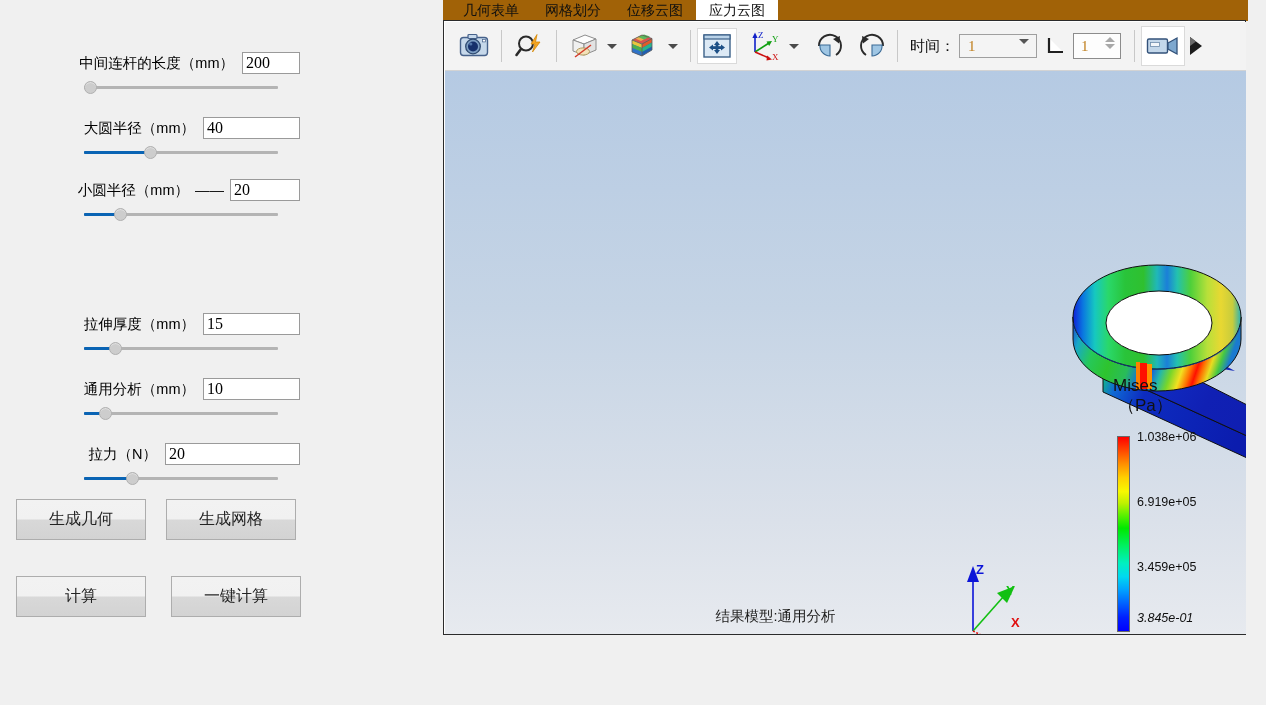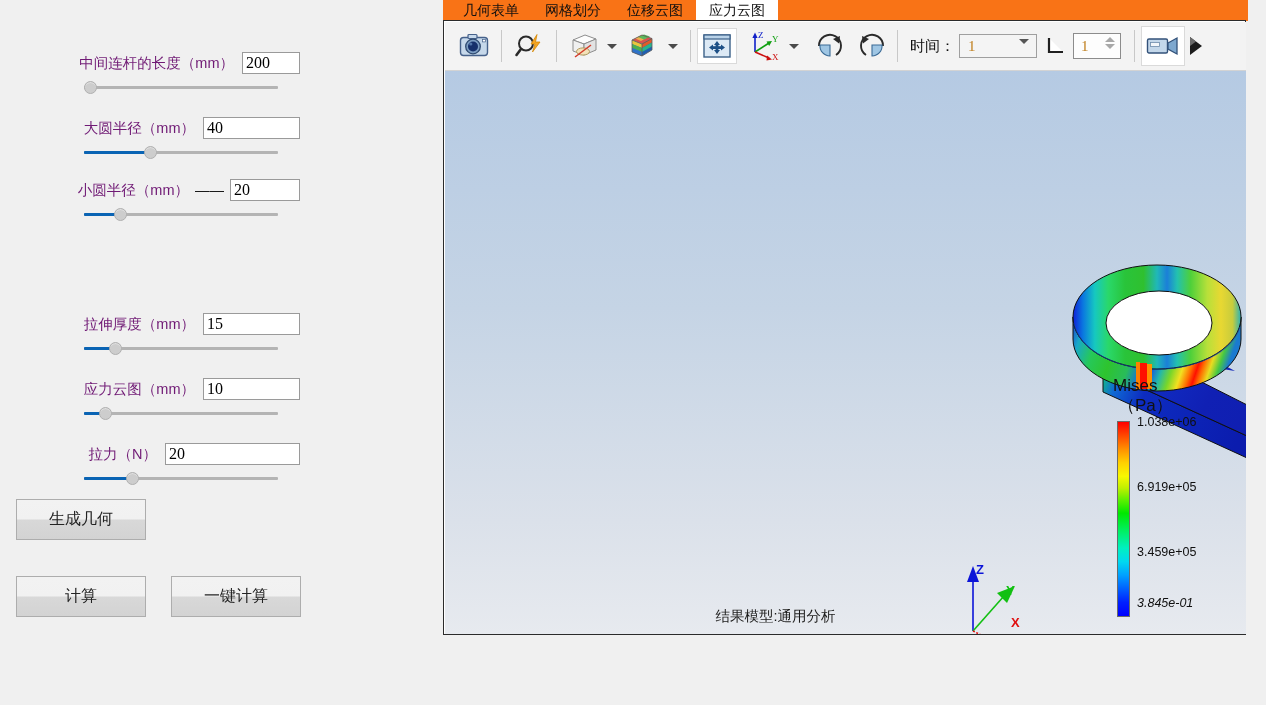--- a/index.html
+++ b/index.html
@@ -10,21 +10,21 @@
     overflow: hidden;
   }
   #root { position: relative; width: 1266px; height: 705px; background: #f0f0f0; }
 
   
   #left-panel { position: absolute; left: 0; top: 0; width: 440px; height: 705px; background: #f0f0f0; }
 
   .param-group { position: absolute; left: 0; width: 300px; }
   .param-row { display: flex; align-items: center; justify-content: flex-end; height: 22px; }
   .param-label {
-    font-size: 14.5px; color: #701a75; white-space: nowrap;
+    font-size: 14.5px; color: #000000; white-space: nowrap;
     font-family: "Liberation Sans", sans-serif; letter-spacing: 0px;
   }
   .param-dash { display: inline-block; margin: 0 6px; color: #1a1a1a; font-size: 14.5px; }
   .param-input {
     box-sizing: border-box; height: 22px; margin-left: 8px;
     background: #ffffff; border: 1px solid #9a9a9a;
     font-size: 16px; font-family: "Liberation Serif", serif; color: #000;
     padding: 0 3px; line-height: 20px; outline: none;
   }
 
@@ -49,21 +49,21 @@
     font-family: "Liberation Serif", serif;
     display: flex; align-items: center; justify-content: center;
     cursor: pointer;
   }
 
   
   #right-panel { position: absolute; left: 443px; top: 0; width: 805px; height: 640px; }
 
   #tabstrip {
     position: absolute; left: 0; top: 0; width: 805px; height: 21px;
-    background: #f97316; display: flex; align-items: flex-end;
+    background: #a16207; display: flex; align-items: flex-end;
   }
   .tab {
     height: 21px; line-height: 21px; padding: 0 13px;
     font-size: 14px; color: #101010; font-family: "Liberation Sans", sans-serif;
     box-sizing: border-box; cursor: pointer;
   }
   .tab.active { background: #ffffff; }
 
   #viewport-frame {
     position: absolute; left: 0; top: 20px; width: 803px; height: 615px;
@@ -117,21 +117,21 @@
     font-family: "Liberation Sans", sans-serif; text-shadow: 0 0 1px rgba(255,255,255,0.5);
     padding-right: 140px; box-sizing: border-box;
   }
 
   
   #legend { position: absolute; right: 18px; top: 305px; width: 115px; }
   .legend-title {
     font-size: 17px; color: #111; font-family: "Liberation Sans", sans-serif; line-height: 20px;
   }
   .legend-title .l2 { display: block; padding-left: 5px; }
-  #legend-body { position: relative; margin-top: 5px; height: 196px; }
+  #legend-body { position: relative; margin-top: 20px; height: 196px; }
   #colorbar {
     position: absolute; left: 4px; top: 0; width: 13px; height: 196px;
     background: linear-gradient(to top,
       #0000ff 0%, #0020ff 7%, #0060ff 14%, #00a0ff 21%, #00d8f0 28%,
       #00f0c0 35%, #00f060 44%, #00e800 53%, #60f000 60%,
       #c0f000 66%, #f8f800 72%, #ffd000 79%, #ff9000 86%, #ff4800 93%, #ff0000 100%);
     border: 1px solid #6a6a6a; box-sizing: border-box;
   }
   .legend-tick {
     position: absolute; left: 24px; font-size: 12.5px; color: #101010;
@@ -190,21 +190,21 @@
       </div>
       <div class="slider-wrap">
         <div class="slider-track"></div>
         <div class="slider-fill" style="width:33px;"></div>
         <div class="slider-thumb" style="left:25px;"></div>
       </div>
     </div>
 
     <div class="param-group" style="top:378px;">
       <div class="param-row">
-        <span class="param-label">应力云图（mm）</span>
+        <span class="param-label">通用分析（mm）</span>
         <input class="param-input" style="width: 97px;" readonly="" value="10">
       </div>
       <div class="slider-wrap">
         <div class="slider-track"></div>
         <div class="slider-fill" style="width:23px;"></div>
         <div class="slider-thumb" style="left:15px;"></div>
       </div>
     </div>
 
     <div class="param-group" style="top:443px;">
@@ -213,20 +213,21 @@
         <input class="param-input" style="width: 135px;" readonly="" value="20">
       </div>
       <div class="slider-wrap">
         <div class="slider-track"></div>
         <div class="slider-fill" style="width:50px;"></div>
         <div class="slider-thumb" style="left:42px;"></div>
       </div>
     </div>
 
     <div class="btn" style="left:16px; top:499px;">生成几何</div>
+    <div class="btn" style="left:166px; top:499px;">生成网格</div>
     <div class="btn" style="left:171px; top:576px;">一键计算</div>
     <div class="btn" style="left:16px; top:576px;">计算</div>
   </div>
 
   <div id="right-panel">
 
     <div id="tabstrip">
       <div class="tab" style="margin-left:7px;">几何表单</div>
       <div class="tab">网格划分</div>
       <div class="tab">位移云图</div>

